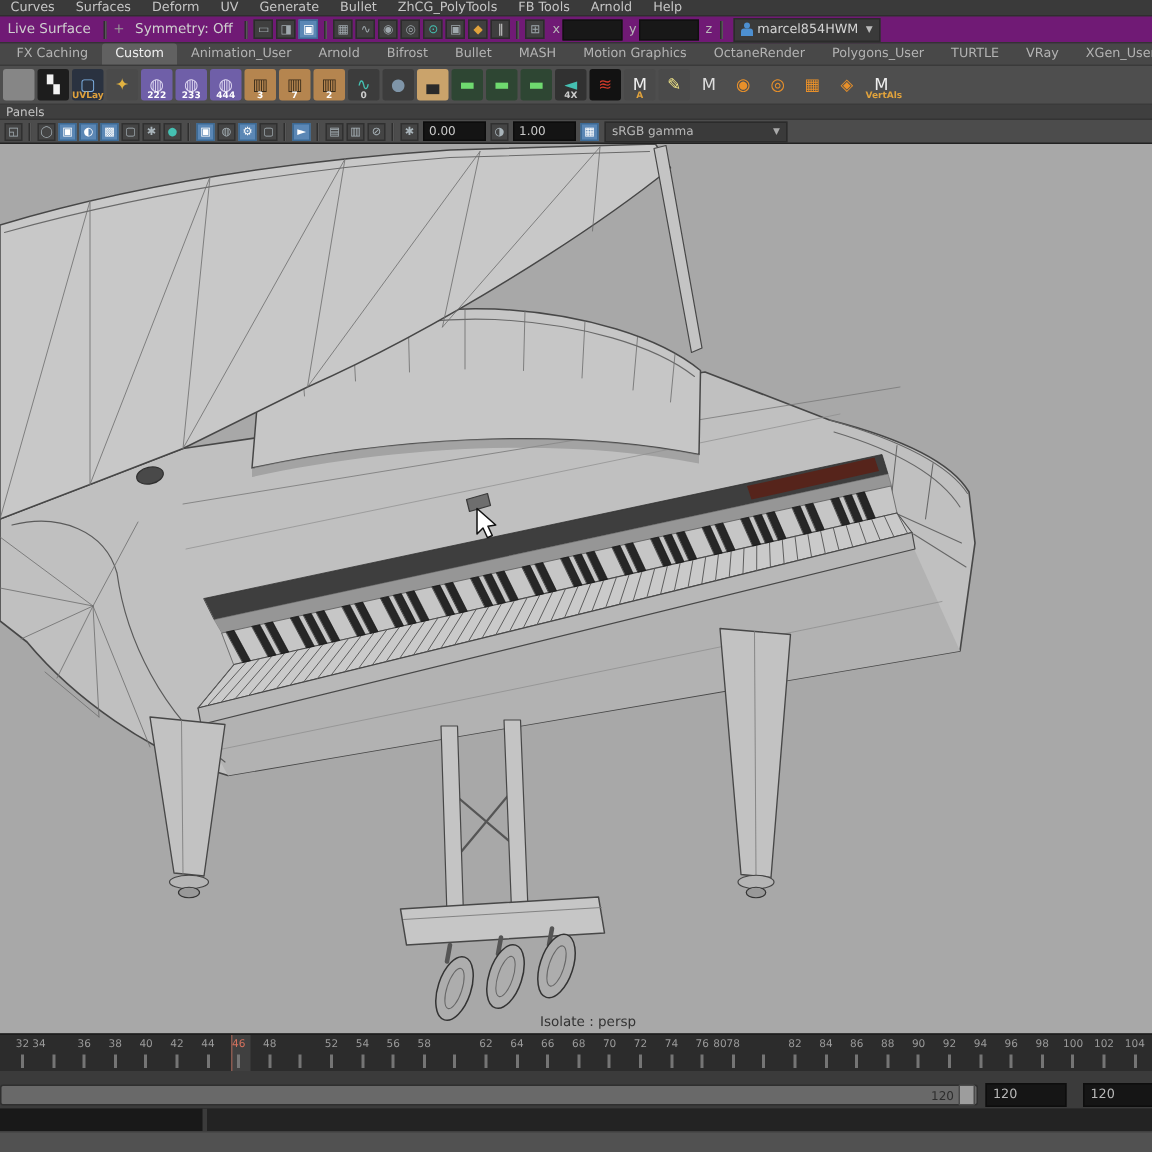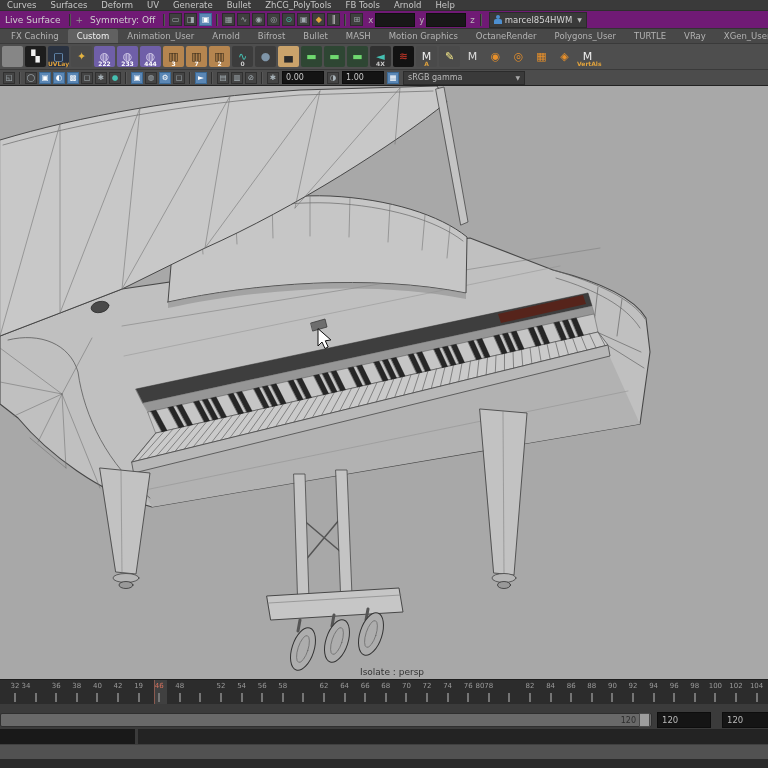--- a/index.html
+++ b/index.html
@@ -225,20 +225,23 @@
       </div>
       <div class="shelf-icon" style="background: transparent; color: rgb(232, 144, 42);">
         <span>◈</span>
       </div>
       <div class="shelf-icon" style="background: transparent; color: rgb(238, 238, 238);">
         <span>M</span>
         <span class="lbl" style="color: rgb(224, 162, 60);">VertAls</span>
       </div>
     </div>
 
+  <div class="panelsrow">
+    <span class="txt">Panels</span>
+  </div>
 
   <div class="paneltoolbar" id="paneltoolbar">
       <div class="ptb-icon">◱</div>
       <div class="vdiv"></div>
       <div class="ptb-icon">◯</div>
       <div class="ptb-icon on">▣</div>
       <div class="ptb-icon on">◐</div>
       <div class="ptb-icon on">▩</div>
       <div class="ptb-icon">▢</div>
       <div class="ptb-icon">✱</div>
@@ -482,21 +485,21 @@
       <span class="tick-num" style="left: 26px;">34</span>
       <div class="tick-mark" style="left: 34.6px;"></div>
       <span class="tick-num" style="left: 56.2px;">36</span>
       <div class="tick-mark" style="left: 55.2px;"></div>
       <span class="tick-num" style="left: 76.8px;">38</span>
       <div class="tick-mark" style="left: 75.8px;"></div>
       <span class="tick-num" style="left: 97.4px;">40</span>
       <div class="tick-mark" style="left: 96.4px;"></div>
       <span class="tick-num" style="left: 118px;">42</span>
       <div class="tick-mark" style="left: 117px;"></div>
-      <span class="tick-num" style="left: 138.6px;">19</span>
+      <span class="tick-num" style="left: 138.6px;">44</span>
       <div class="tick-mark" style="left: 137.6px;"></div>
       <span class="tick-num current" style="left: 159.2px;">46</span>
       <div class="tick-mark" style="left: 158.2px;"></div>
       <span class="tick-num" style="left: 179.8px;">48</span>
       <div class="tick-mark" style="left: 178.8px;"></div>
       <span class="tick-num" style="left: 200.4px; margin-top: 35px;">50</span>
       <div class="tick-mark" style="left: 199.4px;"></div>
       <span class="tick-num" style="left: 221px;">52</span>
       <div class="tick-mark" style="left: 220px;"></div>
       <span class="tick-num" style="left: 241.6px;">54</span>

